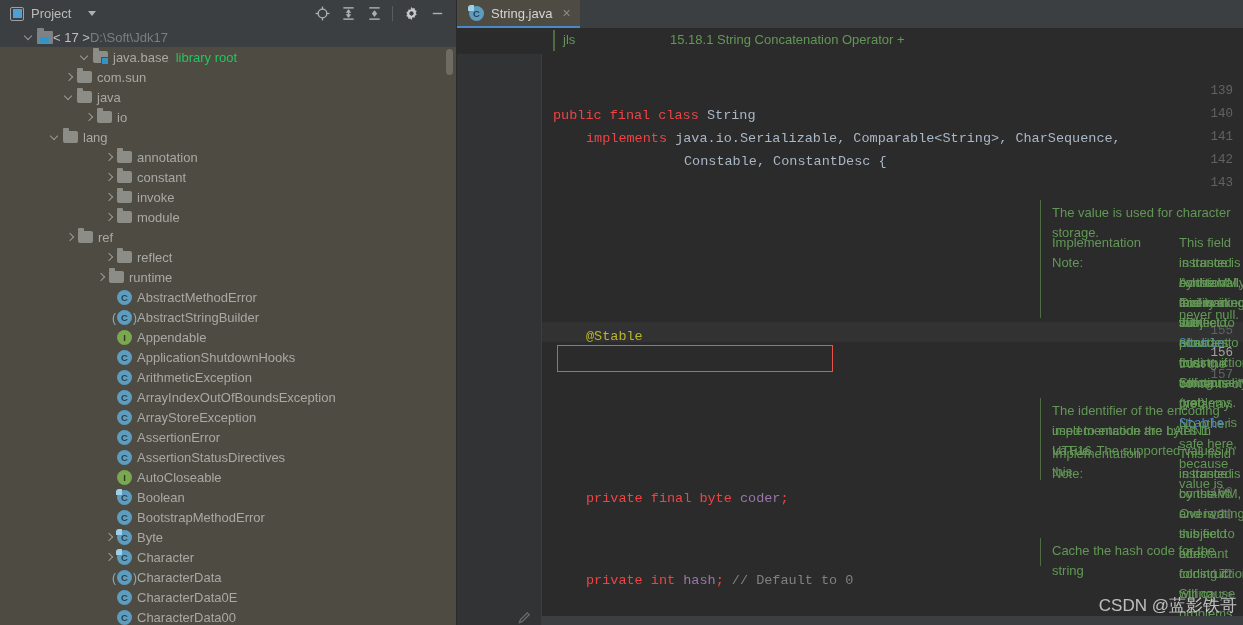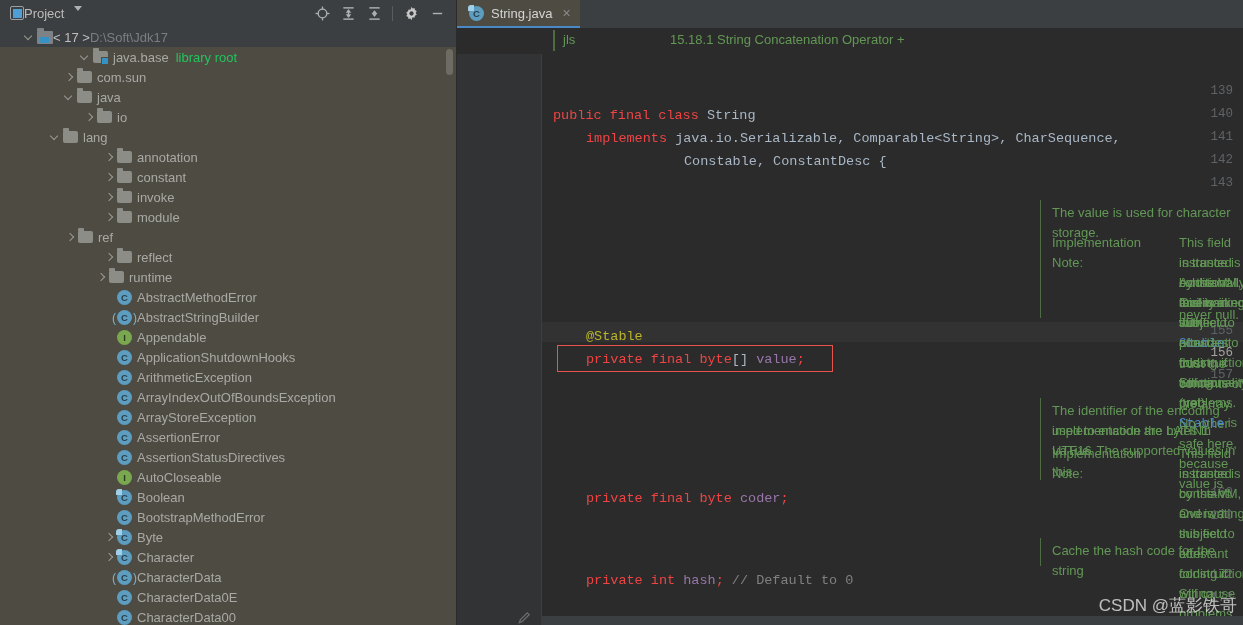--- a/index.html
+++ b/index.html
@@ -20,21 +20,21 @@
     flex: 0 0 456px;
   }
   #tool-header {
     height: 27px; flex: 0 0 27px;
     background: #3C3F41;
     display: flex; align-items: center;
     padding: 0 6px 0 10px;
     position: relative;
   }
   #tool-header .tw-title {
-    display: flex; 
+    display: flex; align-items: center; gap: 7px;
     font-size: 13px; color: #BBBBBB;
   }
   .pj-glyph {
     width: 14px; height: 14px;
     border: 1.6px solid #9aa0a6; border-radius: 2px;
     display: inline-block; position: relative;
   }
   .pj-glyph::after {
     content: ''; position: absolute; left: 1.5px; top: 1.5px;
     right: 1.5px; bottom: 1.5px; background: #4D9FD6;
@@ -485,21 +485,20 @@
       </div>
 
       <div class="codeline" style="top:80px"><span class="kw">public final class </span><span class="cls">String</span></div>
 
       <div class="codeline" style="top:103px; left:129px"><span class="kw">implements </span><span class="cls">java.io.Serializable, Comparable&lt;String&gt;, CharSequence,</span></div>
 
       <div class="codeline" style="top:126px; left:227px">Constable, ConstantDesc {</div>
 
       <div class="codeline anno" style="top:301px; left:129px">@Stable</div>
 
-      <div class="codeline" style="top:324px; left:129px"><span class="kw">private final </span><span class="kw">byte</span><span class="cls">[] </span><span class="fld">value</span><span class="kw">;</span></div>
 
       <div class="codeline" style="top:463px; left:129px"><span class="kw">private final </span><span class="kw">byte </span><span class="fld">coder</span><span class="kw">;</span></div>
 
       <div class="codeline" style="top:545px; left:129px"><span class="kw">private </span><span class="kw">int </span><span class="fld">hash</span><span class="kw">; </span><span class="cmt">// Default to 0</span></div>
 
       <div id="red-box" style="left:100px; top:317px; width:276px; height:27px"></div>
 
       <div class="docbar" style="left:583px; top:172px; height:118px"></div>
       <div class="docblk" style="left:595px; top:175px">The value is used for character storage.</div>
       <div class="docblk" style="left:595px; top:205px">Implementation</div>

